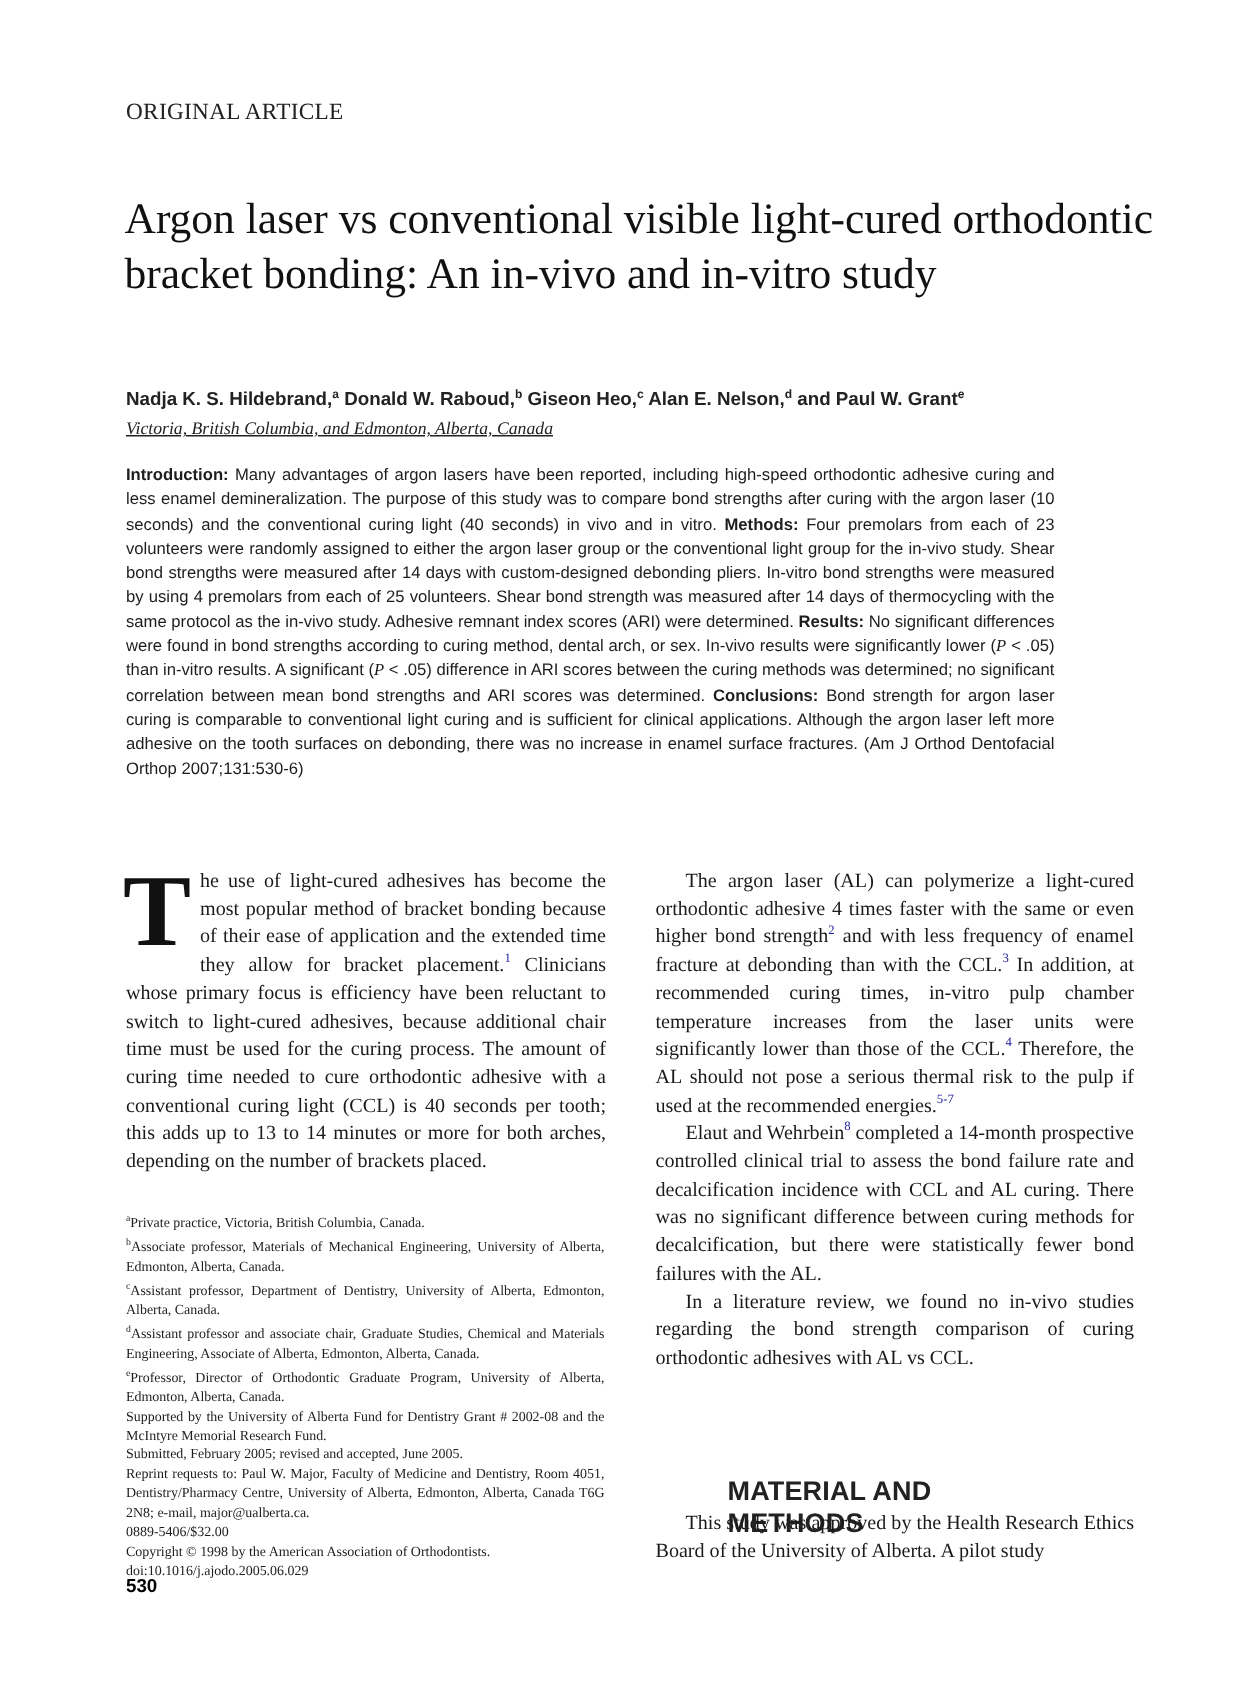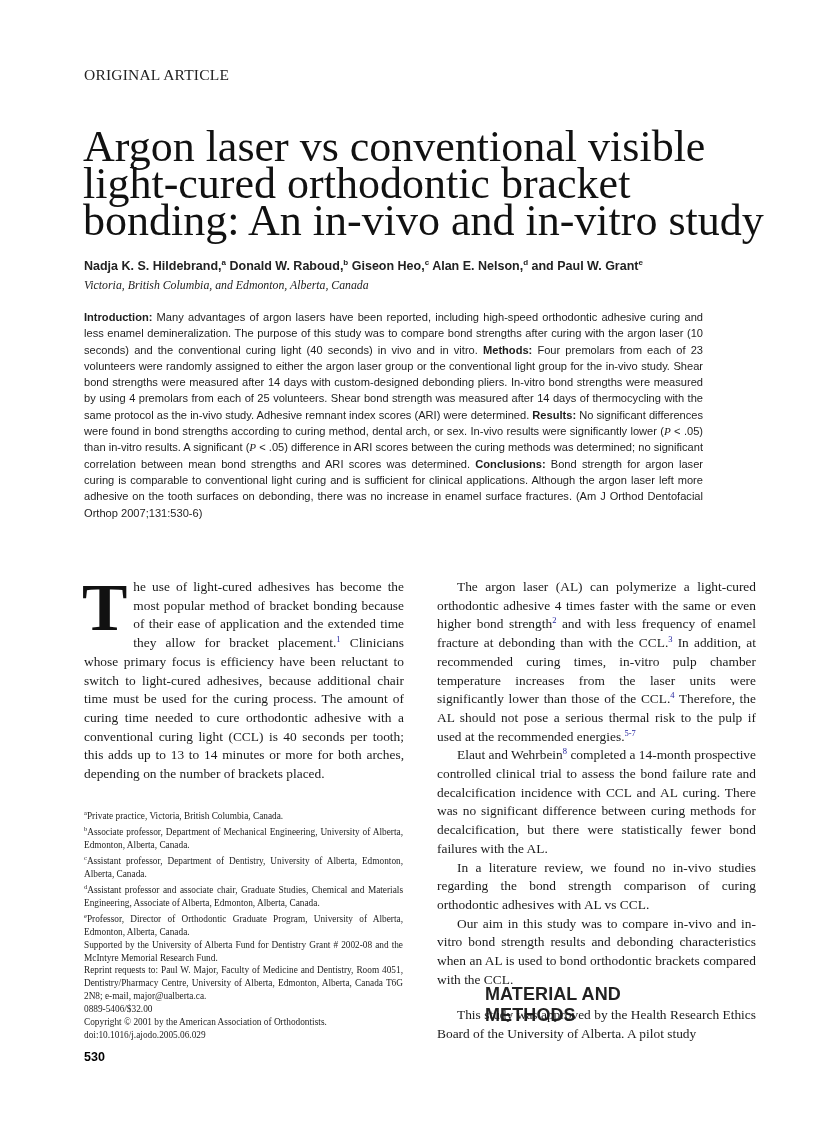--- a/index.html
+++ b/index.html
@@ -5,31 +5,31 @@
   html, body { margin: 0; padding: 0; background: #ffffff; }
   body { width: 838px; height: 1122px; position: relative; overflow: hidden; color: #1a1a1a; }
   .page { position: absolute; left: 0; top: 4px; width: 669px; height: 1122px; }
 
   .section-label {
     position: absolute; left: 84px; top: 62px;
     font-family: "Liberation Serif", serif; font-size: 15.5px; letter-spacing: 0.2px; color: #222;
   }
   .title {
     position: absolute; left: 83px; top: 124px; width: 690px;
-    font-family: "Liberation Serif", serif; font-size: 44px; line-height: 37px; color: #111;
+    font-family: "Liberation Serif", serif; font-size: 29px; line-height: 37px; color: #111;
     margin: 0; font-weight: normal;
   }
   .authors {
     position: absolute; left: 84px; top: 254px; width: 690px;
     font-family: "Liberation Sans", sans-serif; font-size: 12.5px; font-weight: bold; color: #222;
   }
   .authors sup { font-size: 8px; font-weight: bold; }
   .affil-line {
     position: absolute; left: 84px; top: 274px;
-    font-family: "Liberation Serif", serif; font-style: italic; font-size: 11.8px; color: #222;
+    font-family: "Liberation Serif", serif; font-style: italic; font-size: 11.8px; color: #222; text-decoration: underline;
   }
 
   .abstract {
     position: absolute; left: 84px; top: 305px; width: 619px;
     font-family: "Liberation Sans", sans-serif; font-size: 11.1px; line-height: 16.3px;
     text-align: justify; color: #1d1d1d; margin: 0;
   }
   .abstract b { font-weight: bold; margin-top: 16px; }
   .abstract i { font-family: "Liberation Serif", serif; font-style: italic; }
 
@@ -95,36 +95,36 @@
   <div class="affil-line">Victoria, British Columbia, and Edmonton, Alberta, Canada</div>
 
   <p class="abstract"><b>Introduction:</b><span> Many advantages of argon lasers have been reported, including high-speed orthodontic adhesive curing and less enamel demineralization. The purpose of this study was to compare bond strengths after curing with the argon laser (10 seconds) and the conventional curing light (40 seconds) in vivo and in vitro. </span><b>Methods:</b><span> Four premolars from each of 23 volunteers were randomly assigned to either the argon laser group or the conventional light group for the in-vivo study. Shear bond strengths were measured after 14 days with custom-designed debonding pliers. In-vitro bond strengths were measured by using 4 premolars from each of 25 volunteers. Shear bond strength was measured after 14 days of thermocycling with the same protocol as the in-vivo study. Adhesive remnant index scores (ARI) were determined. </span><b>Results:</b><span> No significant differences were found in bond strengths according to curing method, dental arch, or sex. In-vivo results were significantly lower (</span><i>P</i><span> &lt; .05) than in-vitro results. A significant (</span><i>P</i><span> &lt; .05) difference in ARI scores between the curing methods was determined; no significant correlation between mean bond strengths and ARI scores was determined. </span><b>Conclusions:</b><span> Bond strength for argon laser curing is comparable to conventional light curing and is sufficient for clinical applications. Although the argon laser left more adhesive on the tooth surfaces on debonding, there was no increase in enamel surface fractures. (Am J Orthod Dentofacial Orthop 2007;131:530-6)</span></p>
 
   <div class="col col-left">
     <p><span class="dropcap">T</span><span>he use of light-cured adhesives has become the most popular method of bracket bonding because of their ease of application and the extended time they allow for bracket placement.</span><sup class="ref">1</sup><span> Clinicians whose primary focus is efficiency have been reluctant to switch to light-cured adhesives, because additional chair time must be used for the curing process. The amount of curing time needed to cure orthodontic adhesive with a conventional curing light (CCL) is 40 seconds per tooth; this adds up to 13 to 14 minutes or more for both arches, depending on the number of brackets placed.</span></p>
   </div>
 
   <div class="footnotes">
     <div><sup>a</sup><span>Private practice, Victoria, British Columbia, Canada.</span></div>
-    <div><sup>b</sup><span>Associate professor, Department of Mechanical Engineering, University of Alberta, Edmonton, Alberta, Canada.</span></div>
+    <div><sup>b</sup><span>Associate professor, Materials of Mechanical Engineering, University of Alberta, Edmonton, Alberta, Canada.</span></div>
     <div><sup>c</sup><span>Assistant professor, Department of Dentistry, University of Alberta, Edmonton, Alberta, Canada.</span></div>
     <div><sup>d</sup><span>Assistant professor and associate chair, Graduate Studies, Chemical and Materials Engineering, Associate of Alberta, Edmonton, Alberta, Canada.</span></div>
     <div><sup>e</sup><span>Professor, Director of Orthodontic Graduate Program, University of Alberta, Edmonton, Alberta, Canada.</span></div>
     <div>Supported by the University of Alberta Fund for Dentistry Grant # 2002-08 and the McIntyre Memorial Research Fund.</div>
+    <div>Submitted, February 2005; revised and accepted, June 2005.</div>
     <div>Reprint requests to: Paul W. Major, Faculty of Medicine and Dentistry, Room 4051, Dentistry/Pharmacy Centre, University of Alberta, Edmonton, Alberta, Canada T6G 2N8; e-mail, major@ualberta.ca.</div>
     <div>0889-5406/$32.00</div>
-    <div>Copyright © 2001 by the American Association of Orthodontists.</div>
+    <div>Copyright © 1998 by the American Association of Orthodontists.</div>
     <div>doi:10.1016/j.ajodo.2005.06.029</div>
   </div>
 
   <div class="page-number">530</div>
 
   <div class="col col-right">
     <p class="indent"><span>The argon laser (AL) can polymerize a light-cured orthodontic adhesive 4 times faster with the same or even higher bond strength</span><sup class="ref">2</sup><span> and with less frequency of enamel fracture at debonding than with the CCL.</span><sup class="ref">3</sup><span> In addition, at recommended curing times, in-vitro pulp chamber temperature increases from the laser units were significantly lower than those of the CCL.</span><sup class="ref">4</sup><span> Therefore, the AL should not pose a serious thermal risk to the pulp if used at the recommended energies.</span><sup class="ref">5-7</sup></p>
     <p class="indent"><span>Elaut and Wehrbein</span><sup class="ref">8</sup><span> completed a 14-month prospective controlled clinical trial to assess the bond failure rate and decalcification incidence with CCL and AL curing. There was no significant difference between curing methods for decalcification, but there were statistically fewer bond failures with the AL.</span></p>
     <p class="indent">In a literature review, we found no in-vivo studies regarding the bond strength comparison of curing orthodontic adhesives with AL vs CCL.</p>
-    <p class="indent">Our aim in this study was to compare in-vivo and in-vitro bond strength results and debonding characteristics when an AL is used to bond orthodontic brackets compared with the CCL.</p>
   </div>
 
   <div class="section-heading">MATERIAL AND METHODS</div>
   <p class="methods-text">This study was approved by the Health Research Ethics Board of the University of Alberta. A pilot study</p>
 
 </div>
 
 </body></html>

